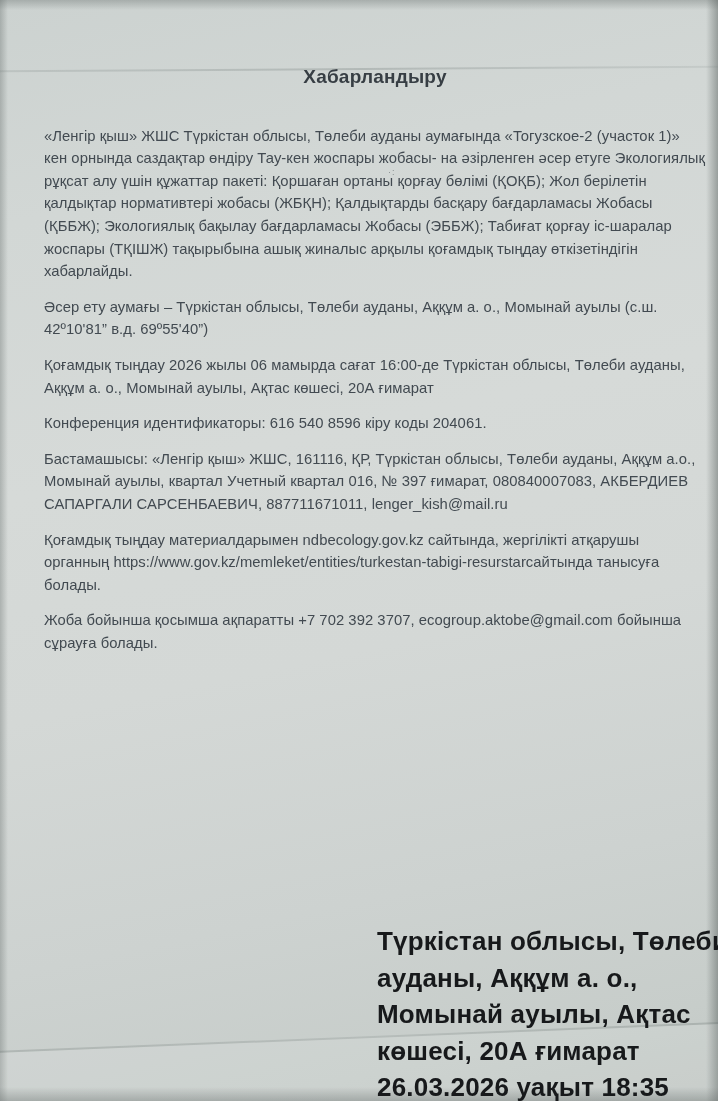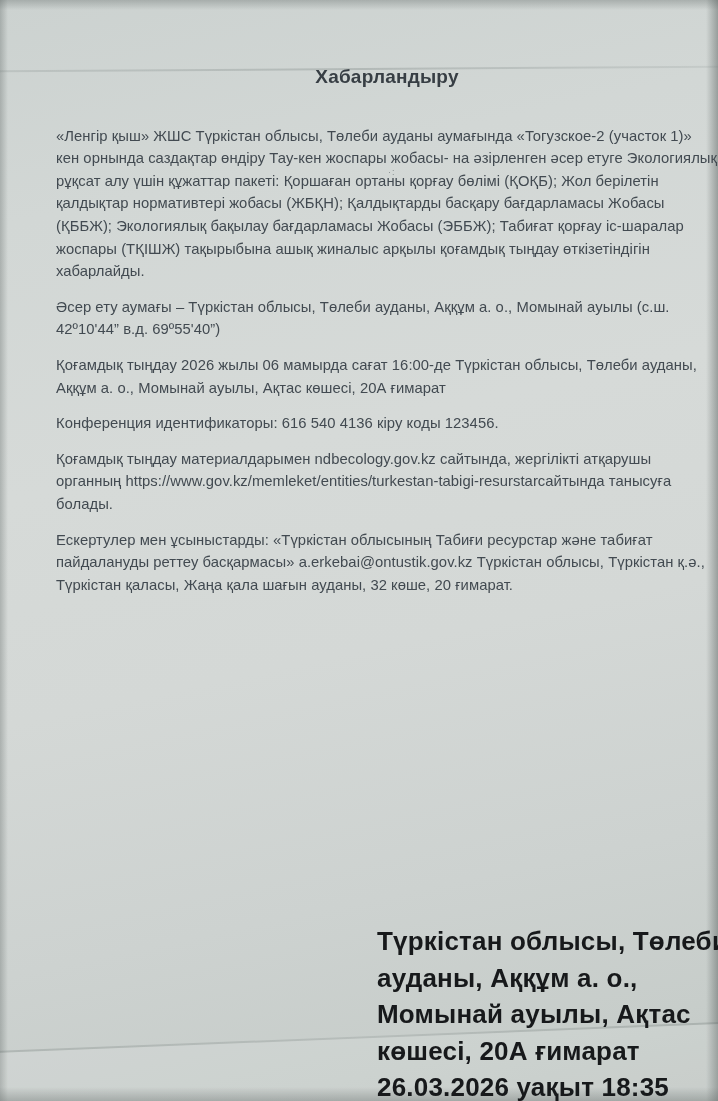--- a/index.html
+++ b/index.html
@@ -55,21 +55,21 @@
     background: rgba(255,255,255,0.10);
     transform: rotate(-2.3deg);
   }
   .ink-speck {
     position: absolute; left: 388px; top: 170px; width: 7px; height: 9px;
     color: rgba(70,78,84,0.55); font-size: 9px; line-height: 4px; letter-spacing: 1px;
   }
   
   .page {
     position: absolute;
-    left: 56px;
+    left: 44px;
     top: 66px;
     width: 662px;
     color: #424a51;
     font-size: 14.8px;
     line-height: 22.6px;
     letter-spacing: 0.05px;
   }
   .title {
     margin: 0 0 36px 0;
     text-align: center;
@@ -105,25 +105,26 @@
   <div class="edge-right"></div>
   <div class="edge-bottom"></div>
   <div class="crease-top"></div>
   <div class="lower-sheen"></div>
   <div class="crease-bottom"></div>
   <div class="ink-speck">·:</div>
 
   <div class="page">
     <h1 class="title">Хабарландыру</h1>
     <p>«Ленгір қыш» ЖШС Түркістан облысы, Төлеби ауданы аумағында «Тогузское-2 (участок 1)» кен орнында саздақтар өндіру Тау-кен жоспары жобасы- на әзірленген әсер етуге Экологиялық рұқсат алу үшін құжаттар пакеті: Қоршаған ортаны қорғау бөлімі (ҚОҚБ); Жол берілетін қалдықтар нормативтері жобасы (ЖБҚН); Қалдықтарды басқару бағдарламасы Жобасы (ҚББЖ); Экологиялық бақылау бағдарламасы Жобасы (ЭББЖ); Табиғат қорғау іс-шаралар жоспары (ТҚІШЖ) тақырыбына ашық жиналыс арқылы қоғамдық тыңдау өткізетіндігін хабарлайды.</p>
-    <p>Әсер ету аумағы – Түркістан облысы, Төлеби ауданы, Аққұм а. о., Момынай ауылы (с.ш. 42º10'44” в.д. 69º55'40”)</p>
+    <p>Әсер ету аумағы – Түркістан облысы, Төлеби ауданы, Аққұм а. о., Момынай ауылы (с.ш. 42º10'81” в.д. 69º55'40”)</p>
     <p>Қоғамдық тыңдау 2026 жылы 06 мамырда сағат 16:00-де Түркістан облысы, Төлеби ауданы, Аққұм а. о., Момынай ауылы, Ақтас көшесі, 20А ғимарат</p>
-    <p>Конференция идентификаторы: 616 540 4136 кіру коды 123456.</p>
+    <p>Конференция идентификаторы: 616 540 8596 кіру коды 204061.</p>
+    <p>Бастамашысы: «Ленгір қыш» ЖШС, 161116, ҚР, Түркістан облысы, Төлеби ауданы, Аққұм а.о., Момынай ауылы, квартал Учетный квартал 016, № 397 ғимарат, 080840007083, АКБЕРДИЕВ САПАРГАЛИ САРСЕНБАЕВИЧ, 887711671011, lenger_kish@mail.ru</p>
     <p>Қоғамдық тыңдау материалдарымен ndbecology.gov.kz сайтында, жергілікті атқарушы органның https://www.gov.kz/memleket/entities/turkestan-tabigi-resurstarсайтында танысуға болады.</p>
-    <p>Ескертулер мен ұсыныстарды: «Түркістан облысының Табиғи ресурстар және табиғат пайдалануды реттеу басқармасы» a.erkebai@ontustik.gov.kz Түркістан облысы, Түркістан қ.ә., Түркістан қаласы, Жаңа қала шағын ауданы, 32 көше, 20 ғимарат.</p>
+    <p>Жоба бойынша қосымша ақпаратты +7 702 392 3707, ecogroup.aktobe@gmail.com бойынша сұрауға болады.</p>
   </div>
 
   <div class="stamp">Түркістан облысы, Төлеби
 ауданы, Аққұм а. о.,
 Момынай ауылы, Ақтас
 көшесі, 20А ғимарат
 26.03.2026 уақыт 18:35</div>
 
 </div>
 

